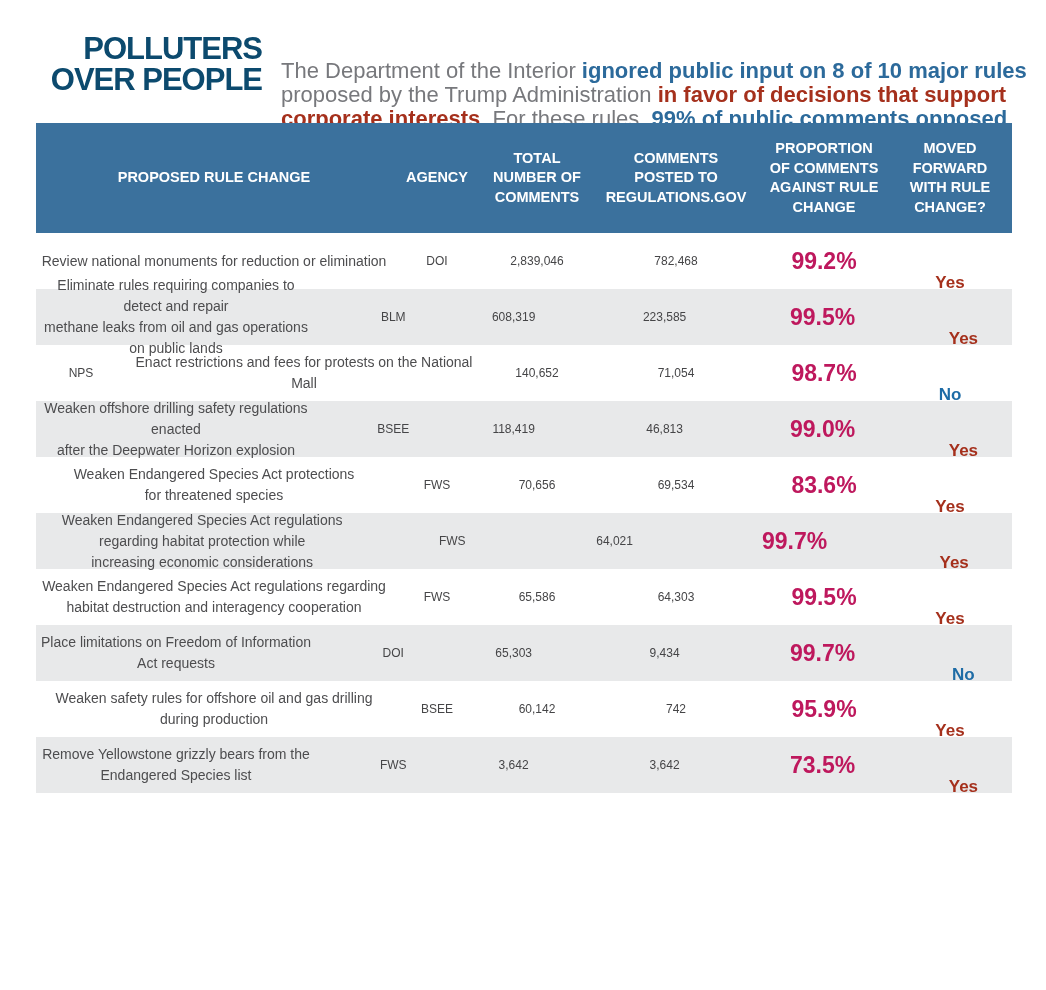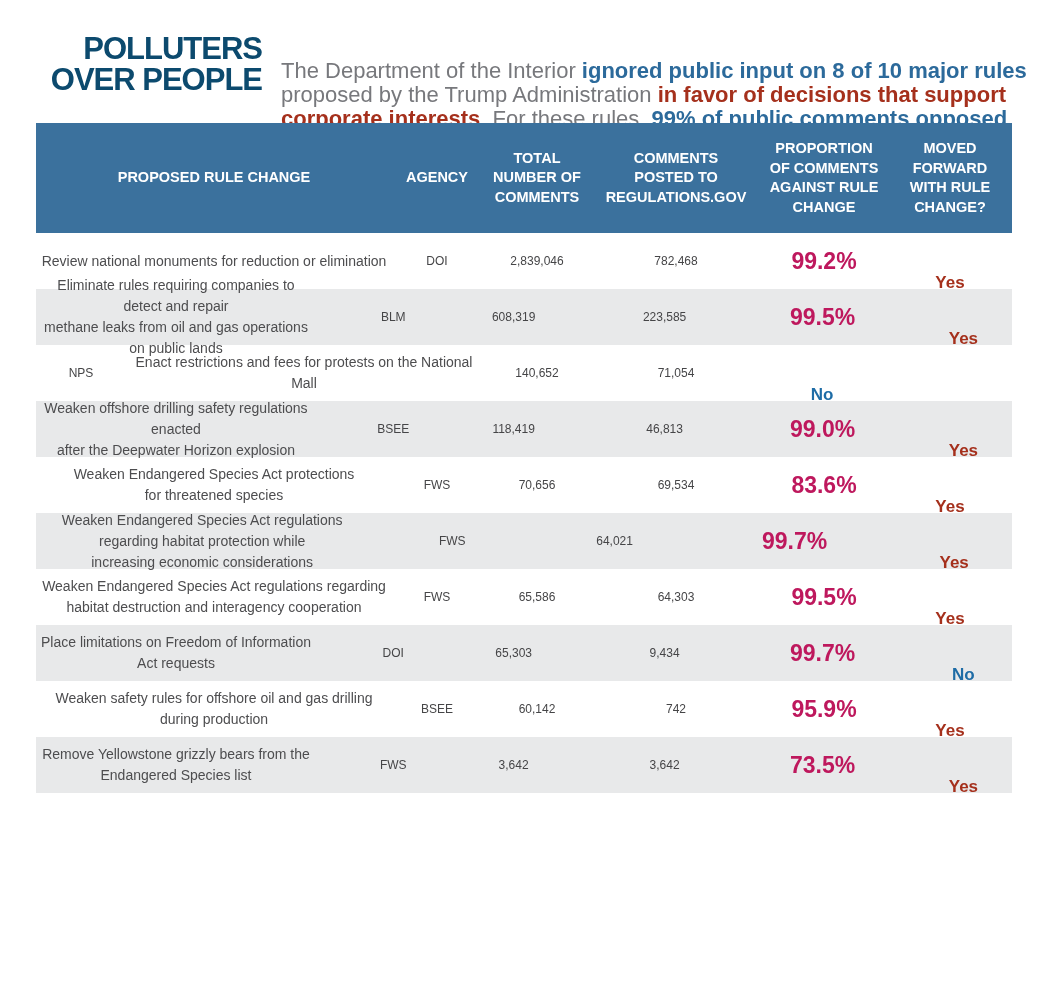--- a/index.html
+++ b/index.html
@@ -126,20 +126,21 @@
     <div class="td td-num   c4">223,585</div>
     <div class="td td-pct   c5">99.5%</div>
     <div class="td td-moved c6 yes">Yes</div>
   </div>
 
   <div class="tr">
     <div class="td td-num   c2">NPS</div>
     <div class="td td-rule  c1">Enact restrictions and fees for protests on the National Mall</div>
     <div class="td td-num   c3">140,652</div>
     <div class="td td-num   c4">71,054</div>
+    <div class="td td-pct   c5">98.7%</div>
     <div class="td td-moved c6 no">No</div>
   </div>
 
   <div class="tr alt">
     <div class="td td-rule  c1">Weaken offshore drilling safety regulations enacted
 after the Deepwater Horizon explosion</div>
     <div class="td td-num   c2">BSEE</div>
     <div class="td td-num   c3">118,419</div>
     <div class="td td-num   c4">46,813</div>
     <div class="td td-pct   c5">99.0%</div>

